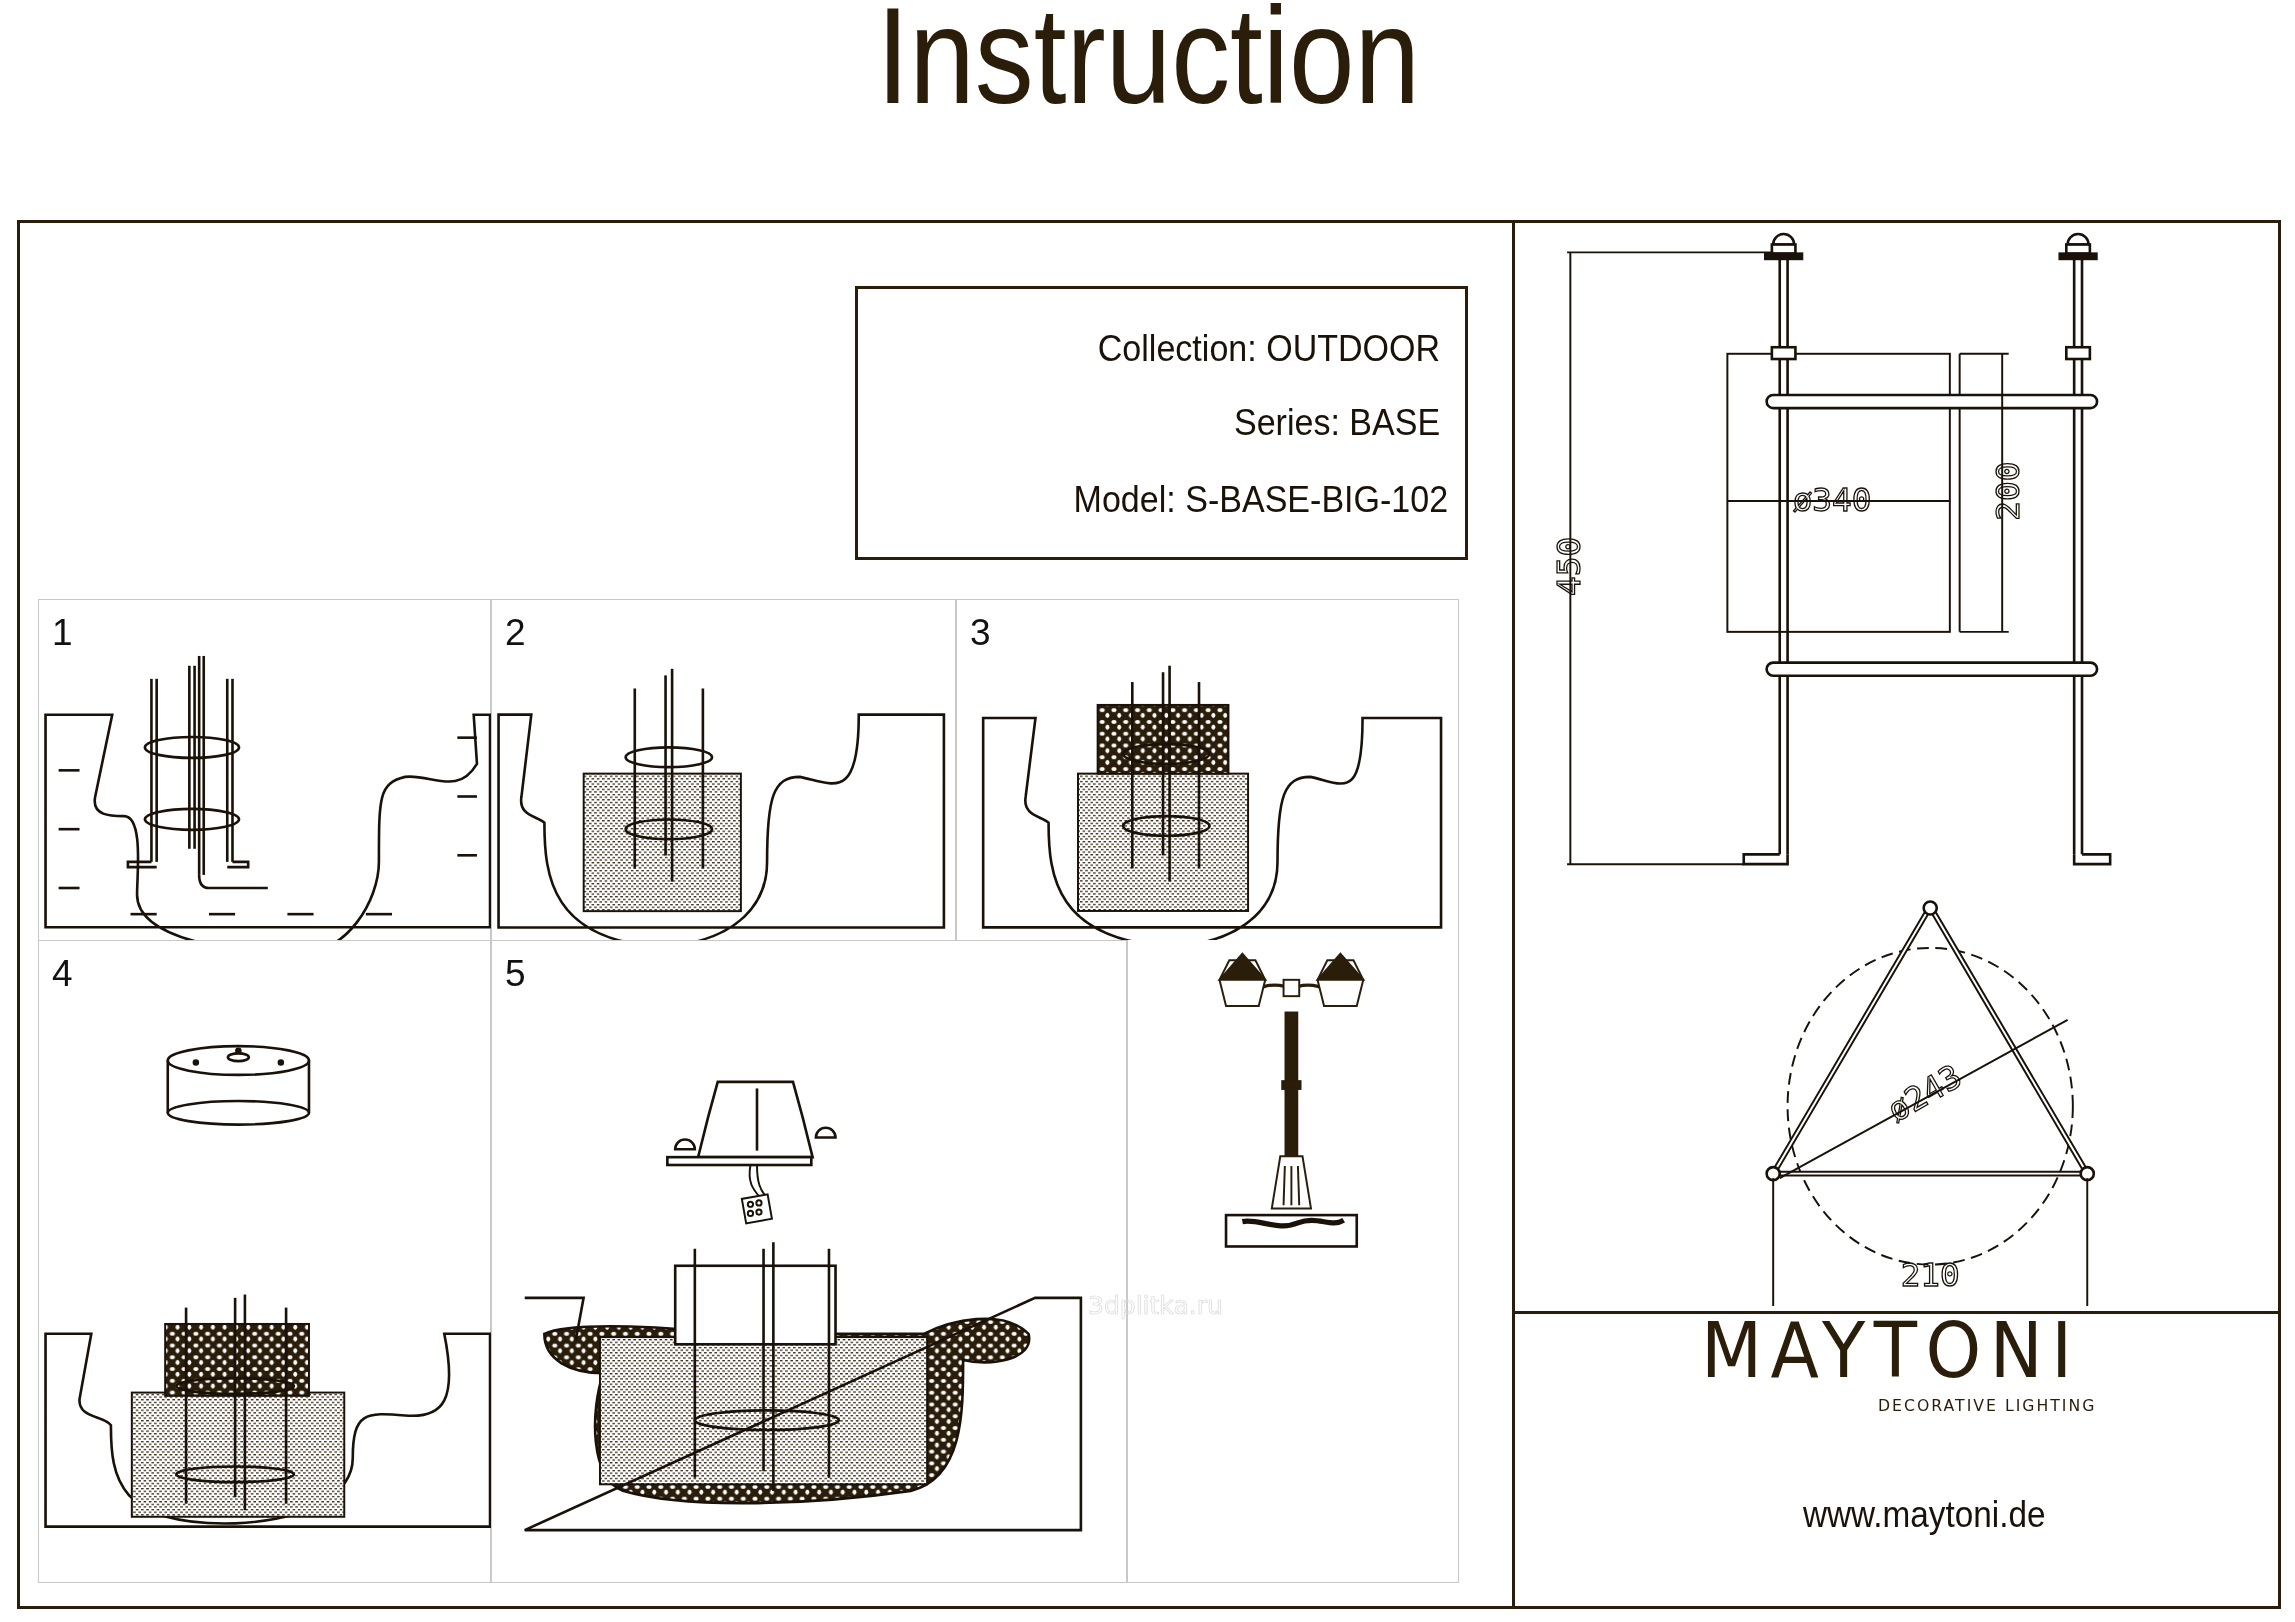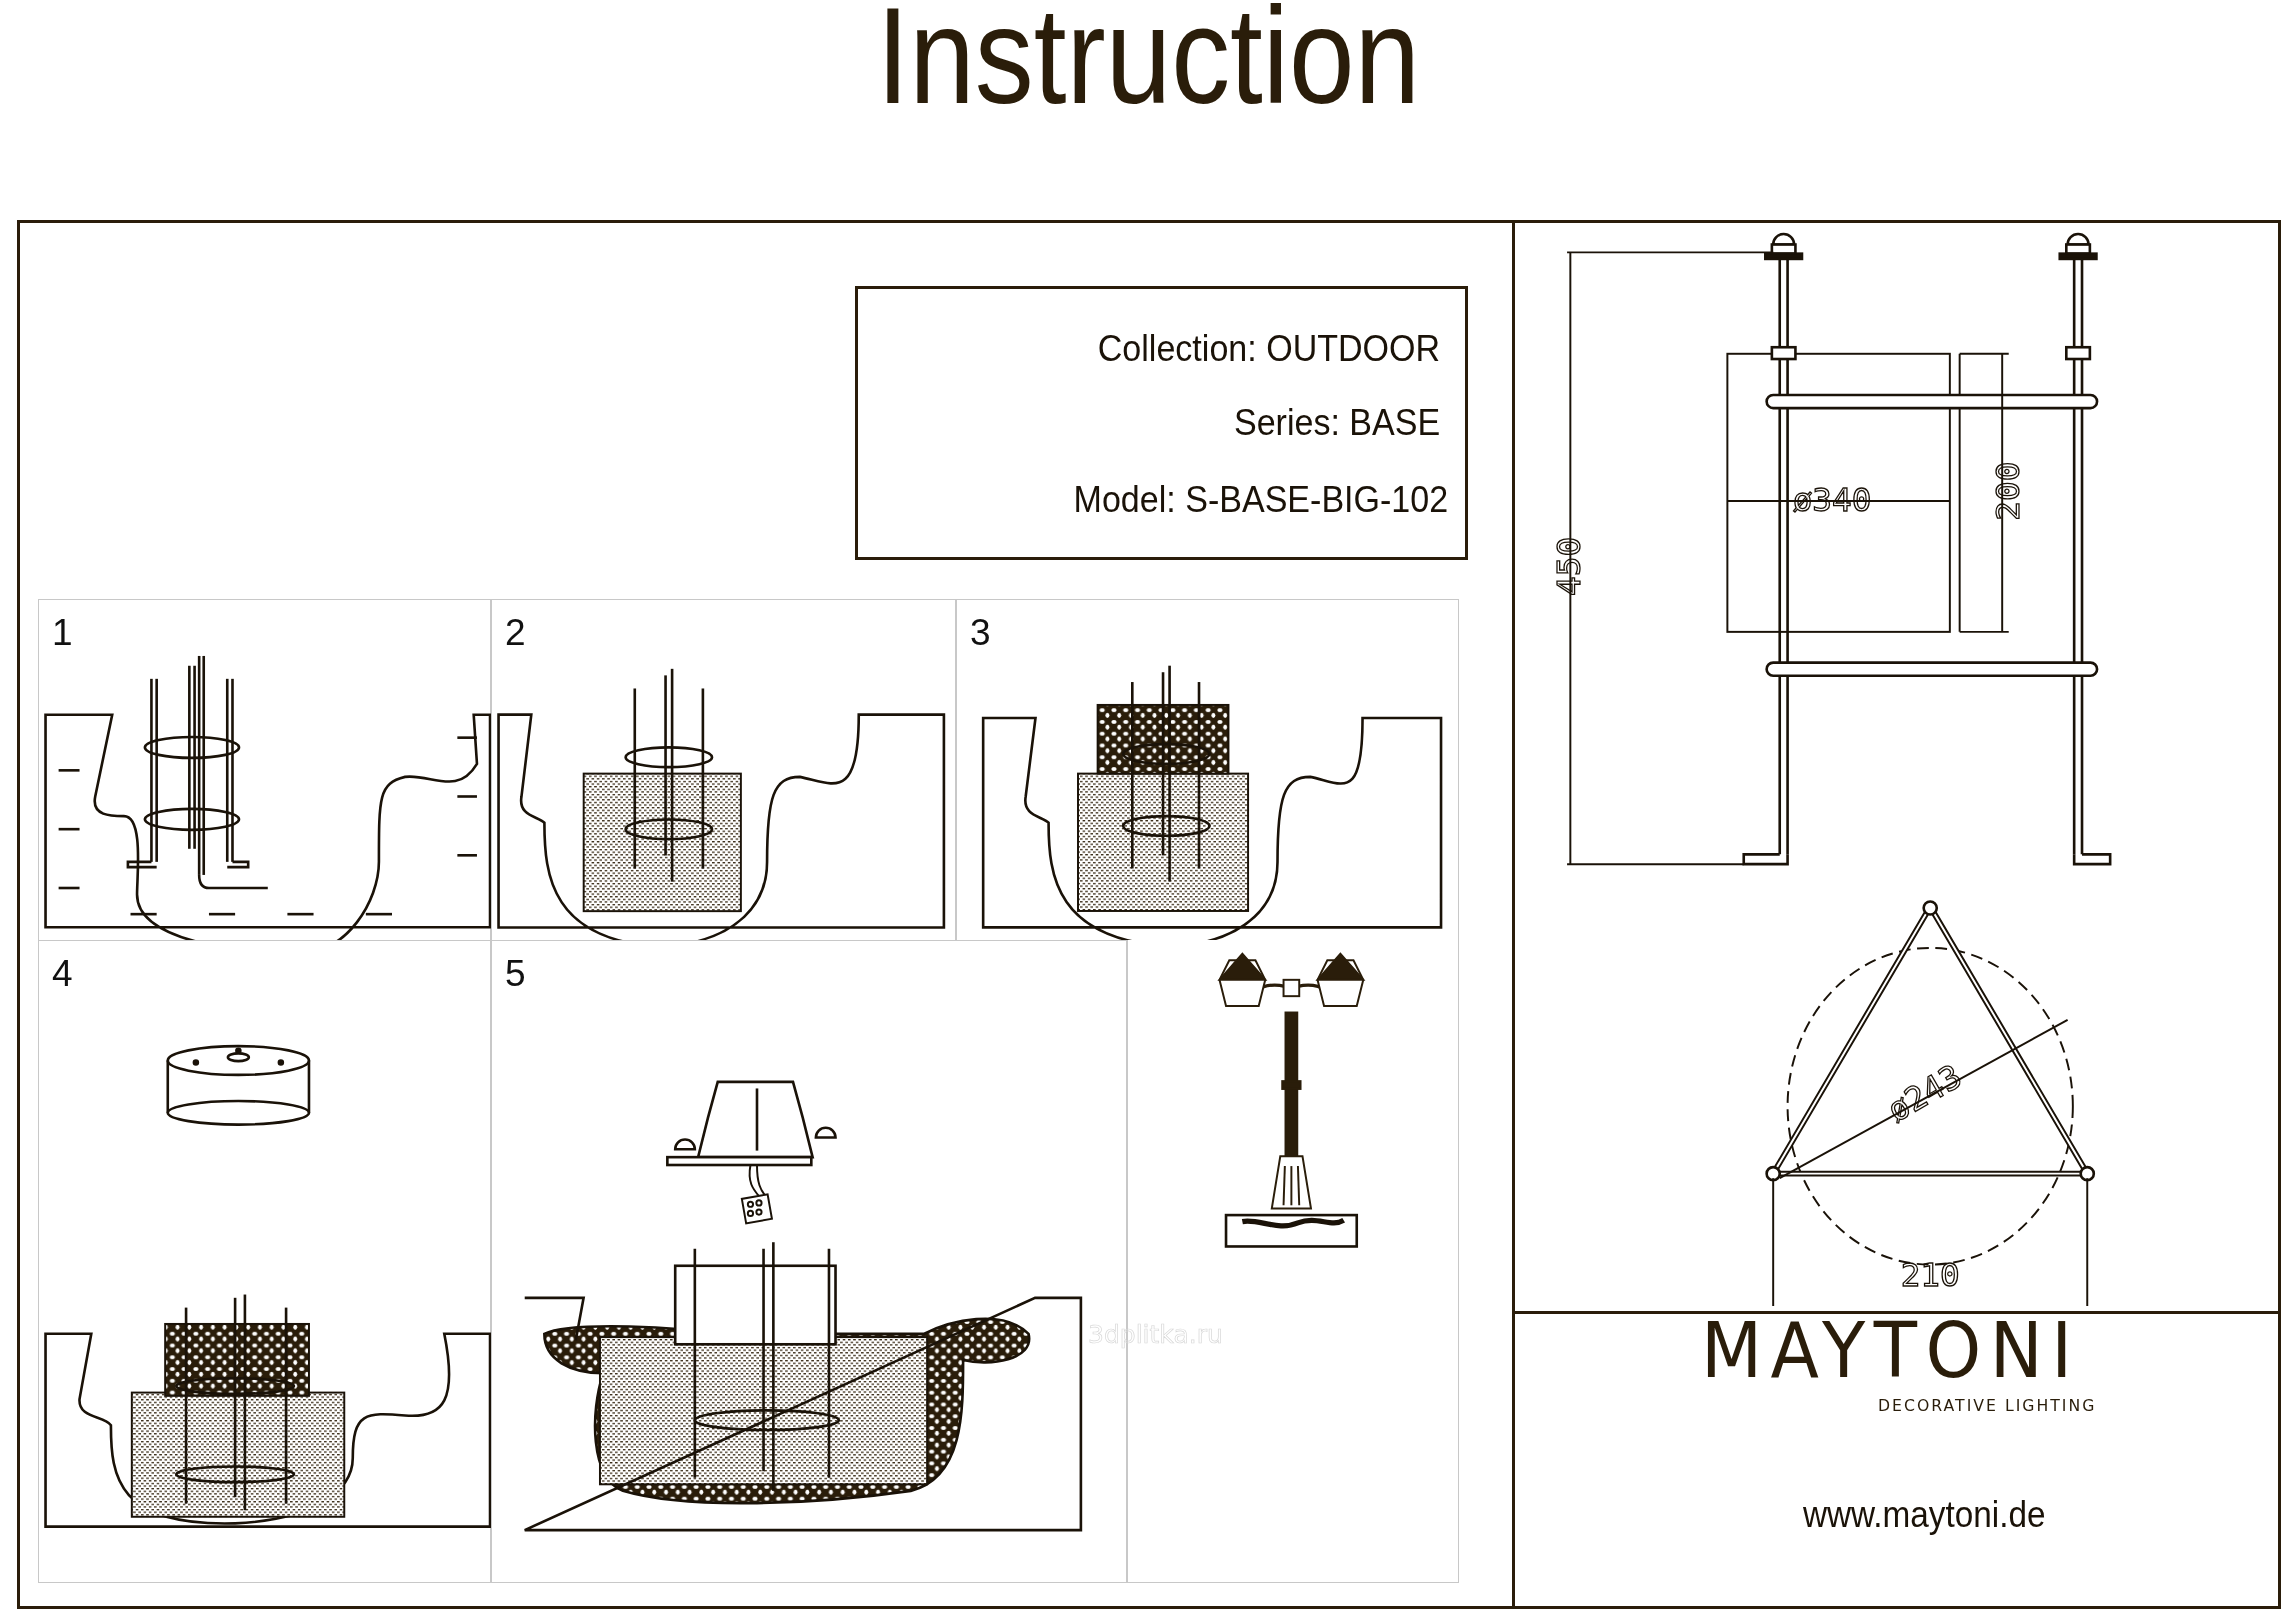--- a/index.html
+++ b/index.html
@@ -13,21 +13,21 @@
   #hdiv { left:1513px; top:1311px; width:766px; height:3.3px; background:#2a1d0a; }
   #info { left:855px; top:286px; width:607px; height:268px; border:3.3px solid #2a1d0a; }
   .info-line { position:absolute; right:25px; font-size:37px; color:#1a1208; transform:scaleX(0.92); transform-origin:right center; white-space:nowrap; }
   .panel { position:absolute; border:1px solid #c8c8c8; box-sizing:border-box; background:#fff; }
   .step-num { position:absolute; left:13px; top:11.8px; font-size:37px; color:#111; }
   .panel svg { position:absolute; left:0; top:0; }
   #logo { left:1701px; top:1306px; width:366px; }
   #logo-word { font-size:77px; letter-spacing:9.2px; font-weight:500; color:#2a1d0a; font-family:"DejaVu Sans", sans-serif; transform:scaleX(0.92); transform-origin:left; white-space:nowrap; }
   #logo-sub { position:absolute; left:177px; top:90px; font-size:15.7px; letter-spacing:2px; color:#2a1d0a; font-family:"DejaVu Sans", sans-serif; white-space:nowrap; }
   #website { left:1803px; top:1494px; font-size:37px; color:#1a1208; transform:scaleX(0.9); transform-origin:left; white-space:nowrap; }
-  #watermark { left:1088px; top:1320px; font-size:25px; color:transparent; -webkit-text-stroke:0.7px #d8d8d8; white-space:nowrap; font-family:"DejaVu Sans", sans-serif; }
+  #watermark { left:1088px; top:1291px; font-size:25px; color:transparent; -webkit-text-stroke:0.7px #d8d8d8; white-space:nowrap; font-family:"DejaVu Sans", sans-serif; }
   .dimtxt { font-family:"DejaVu Sans Mono", monospace; fill:none; stroke:#1a1208; stroke-width:2; font-size:50px; }
   .ln { stroke:#1a1208; fill:none; }
 </style>
 </head>
 <body>
 
 <div id="title" class="abs">Instruction</div>
 
 <div id="frame" class="abs"></div>
 <div id="vdiv" class="abs"></div>

